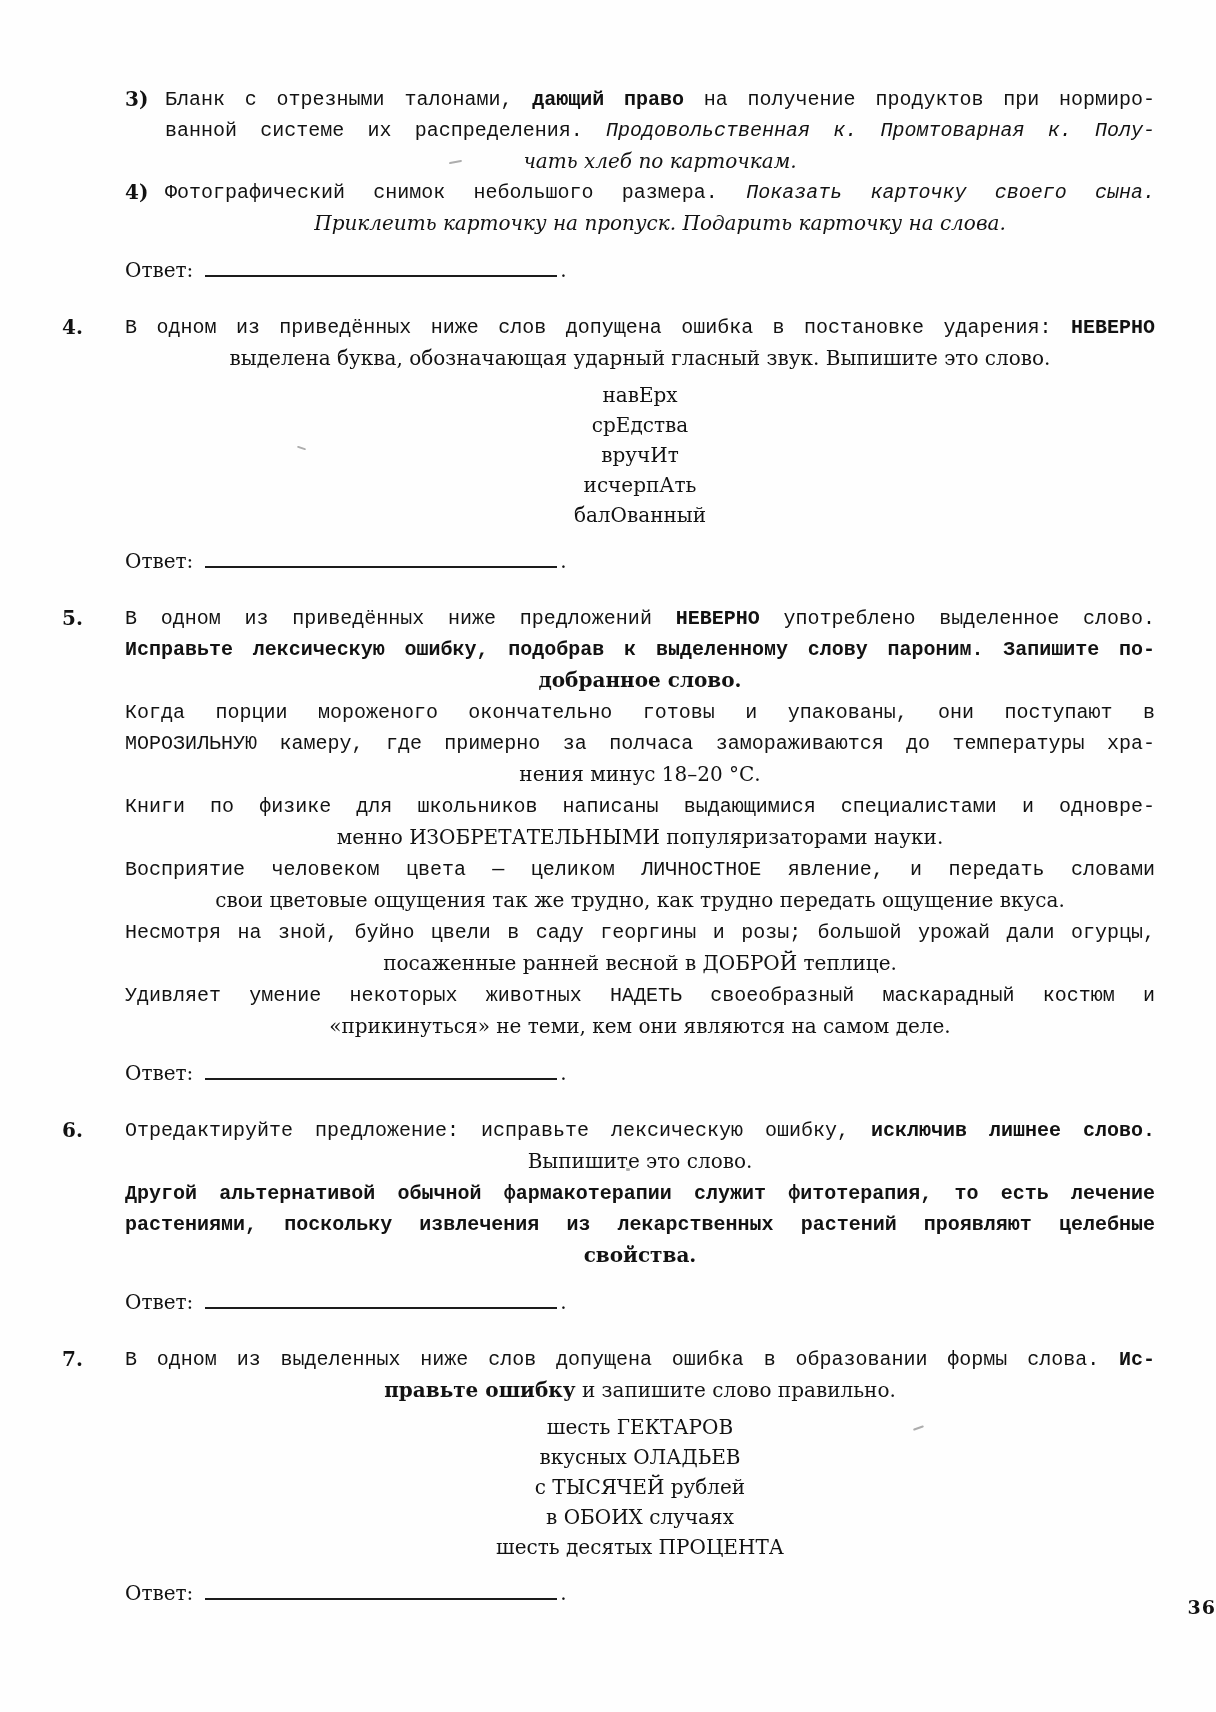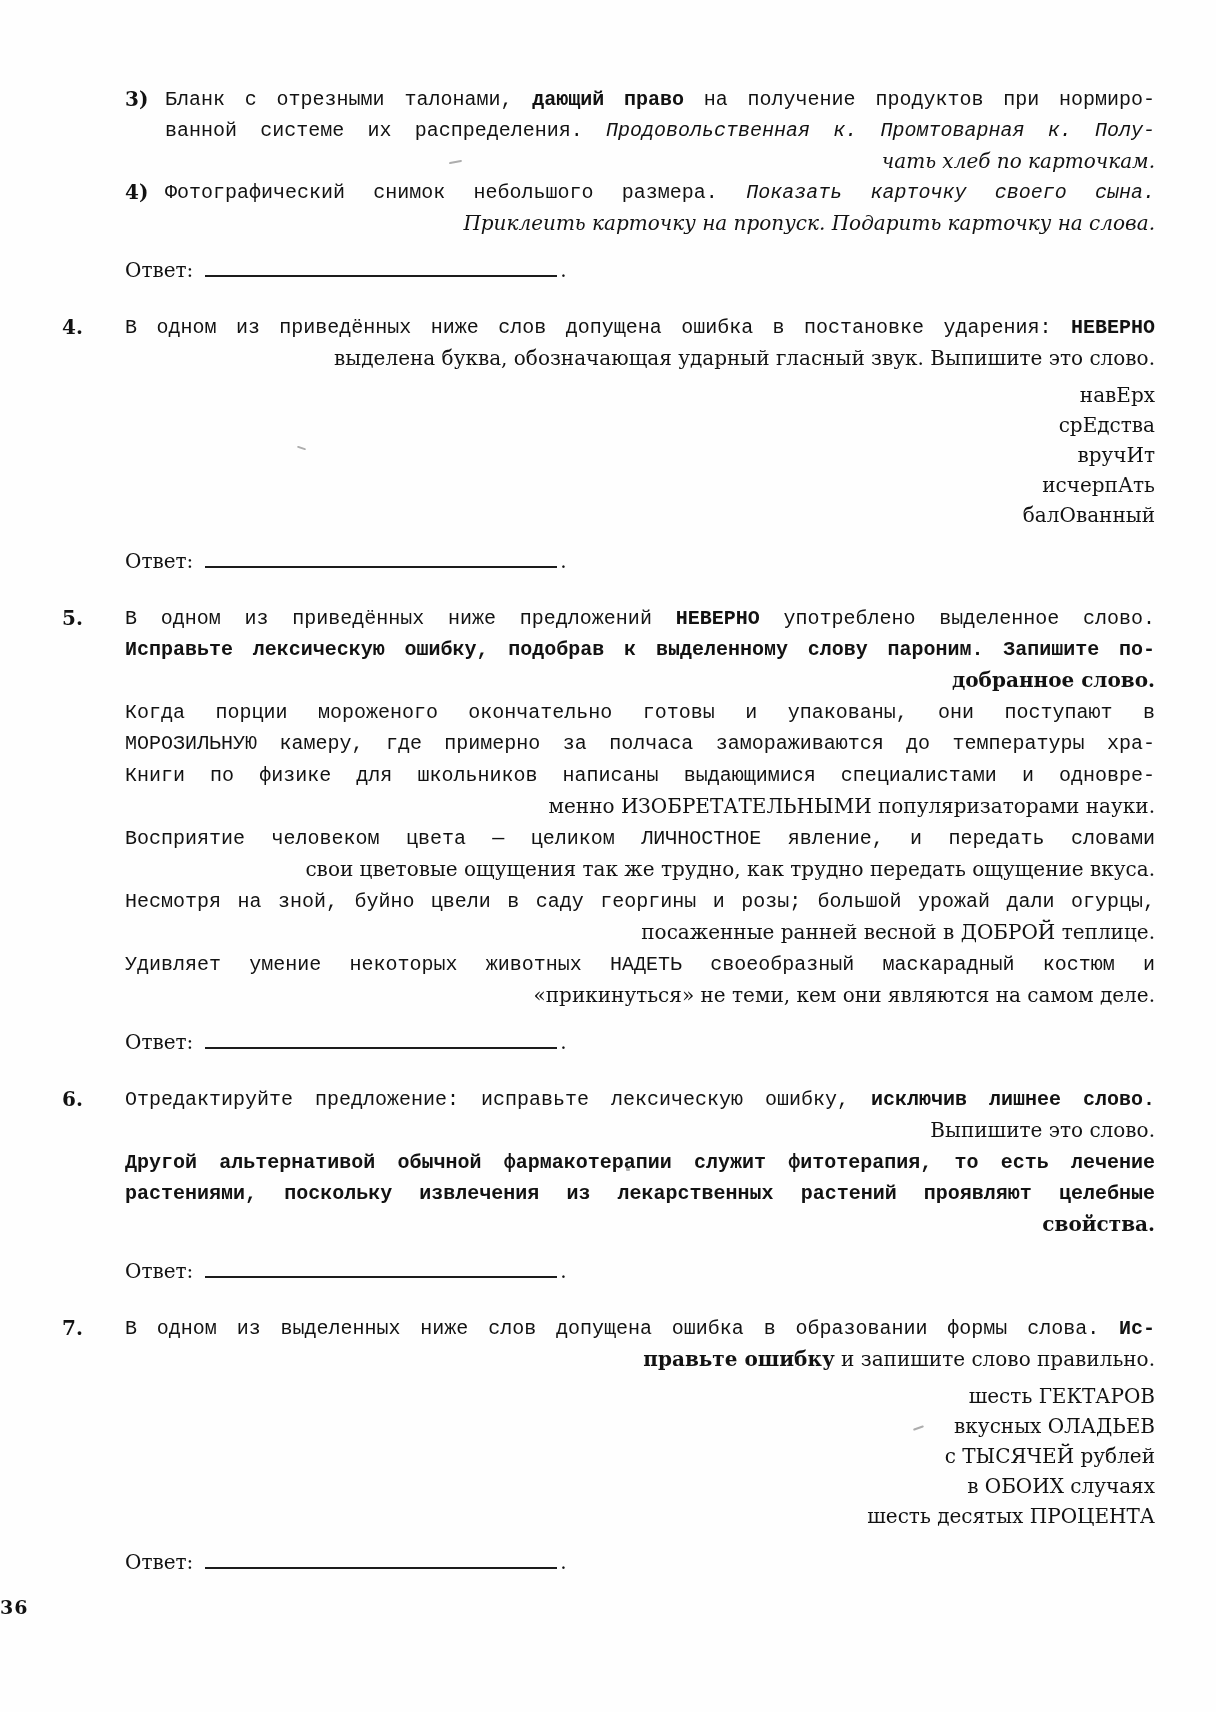--- a/index.html
+++ b/index.html
@@ -18,38 +18,38 @@
     overflow: hidden;
   }
   .block { position: relative; }
   .block.item { margin-left: 40px; }
   .block.item > .num { position:absolute; left:-40px; top:0; font-weight:bold; }
   .block.question { margin-top: 26px; }
   .block.question > .num { position:absolute; left:-63px; top:0; font-weight:bold; }
   .block.para { margin-top: 1px; }
   .block.list { margin-top: 6px; line-height: 30px; }
   .block.answer { margin: 15px 0 20px 0; height: 32px; white-space: nowrap; }
-  .ln { text-align: right; }
+  .ln { text-align: center; }
   .ln.j { text-align: justify; text-align-last: justify; font-family: Liberation Mono, monospace; }
   .b { font-weight: bold; }
   .i { font-style: italic; }
   .blank {
     display: inline-block;
     width: 352px;
     height: 21px;
     margin-left: 12px;
     border-bottom: 2px solid #1c1c1c;
     vertical-align: baseline;
   }
   .period { margin-left: 3px; }
   .pageno {
     position: absolute;
     left: 0; top: 1592px;
     width: 1216px;
-    text-align: left;
+    text-align: right;
     font-weight: bold;
     font-size: 19px;
     letter-spacing: 1px;
   }
   .art { position: absolute; background:#6a6a6a; opacity:.55; border-radius:1px; }
   .art1 { left:449px; top:161px; width:13px; height:2px; transform:rotate(-10deg); }
   .art2 { left:297px; top:447px; width:9px; height:2px; transform:rotate(18deg); }
   .art3 { left:626px; top:1168px; width:4px; height:3px; }
   .art4 { left:913px; top:1427px; width:11px; height:2px; transform:rotate(-20deg); }
 </style>
@@ -85,20 +85,21 @@
       <div class="block answer"><span>Ответ:</span><span class="blank"></span><span class="period">.</span></div>
       <div class="block question">
         <span class="num">5.</span>
         <div class="ln j"><span class="">В одном из приведённых ниже предложений </span><span class="b ">НЕВЕРНО</span><span class=""> употреблено выделенное слово.</span></div>
         <div class="ln j"><span class="b ">Исправьте лексическую ошибку, подобрав к выделенному слову пароним. Запишите по-</span></div>
         <div class="ln"><span class="b ">добранное слово.</span></div>
       </div>
       <div class="block para">
         <div class="ln j"><span class="">Когда порции мороженого окончательно готовы и упакованы, они поступают в</span></div>
         <div class="ln j"><span class="">МОРОЗИЛЬНУЮ камеру, где примерно за полчаса замораживаются до температуры хра-</span></div>
+        <div class="ln"><span class="">нения минус 18–20 °С.</span></div>
       </div>
       <div class="block para">
         <div class="ln j"><span class="">Книги по физике для школьников написаны выдающимися специалистами и одновре-</span></div>
         <div class="ln"><span class="">менно ИЗОБРЕТАТЕЛЬНЫМИ популяризаторами науки.</span></div>
       </div>
       <div class="block para">
         <div class="ln j"><span class="">Восприятие человеком цвета — целиком ЛИЧНОСТНОЕ явление, и передать словами</span></div>
         <div class="ln"><span class="">свои цветовые ощущения так же трудно, как трудно передать ощущение вкуса.</span></div>
       </div>
       <div class="block para">

